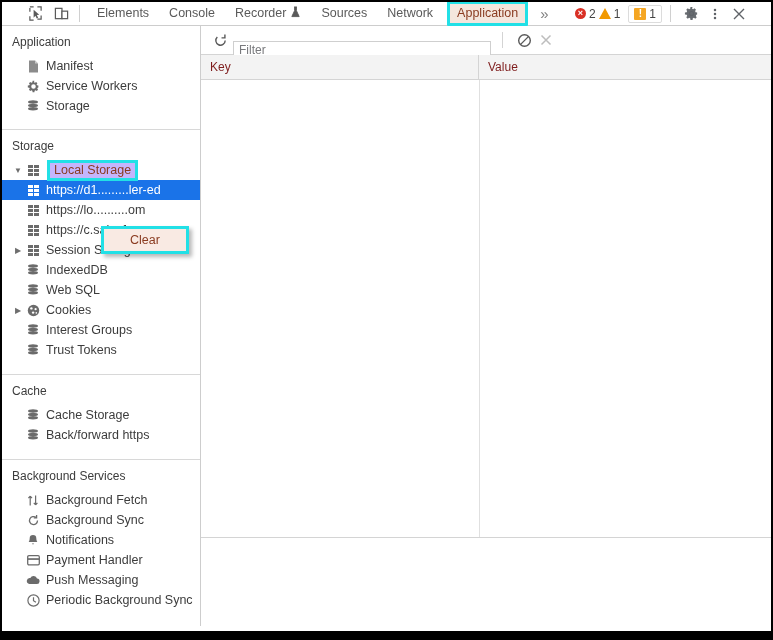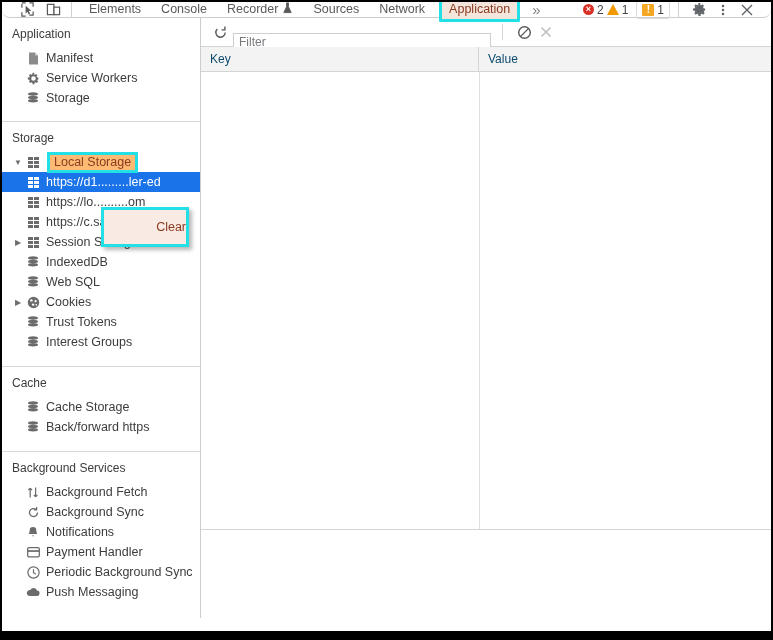--- a/index.html
+++ b/index.html
@@ -15,23 +15,23 @@
     border-left:2px solid #000;
     border-top:2px solid #000;
     border-right:2px solid #000;
     box-sizing:border-box;
     overflow:hidden;
   }
 
   
   .tabbar{
     position:relative;display:flex;align-items:center;
-    height:16px;background:#ffffff;
+    height:24px;background:#ffffff;
     border-bottom:1px solid #cdcdcd;
-    padding:0 12px;box-sizing:border-box;border-radius:11px;
+    padding:0 20px;box-sizing:border-box;
   }
   .tb-icon{
     width:26px;height:24px;display:flex;align-items:center;justify-content:center;
     color:#5a5a5a;flex:0 0 auto;
   }
   .tb-sep{width:1px;height:17px;background:#d0d0d0;margin:0 7px 0 5px;flex:0 0 auto;}
   .tabs{display:flex;align-items:center;flex:0 0 auto;}
   .tab{
     font-size:12.5px;color:#5a5a5a;padding:4px 10px;white-space:nowrap;
     display:flex;align-items:center;gap:4px;line-height:15px;
@@ -88,33 +88,33 @@
     padding-left:10px;white-space:nowrap;position:relative;
   }
   .row .tw{width:12px;flex:0 0 12px;display:flex;align-items:center;justify-content:center;color:#6e6e6e;font-size:8px;}
   .row .ic{width:18px;flex:0 0 18px;display:flex;align-items:center;justify-content:center;color:#6b6b6b;}
   .row .lb{padding-left:4px;overflow:hidden;}
   .row.indent1{}
   .row.indent2{padding-left:22px;}
   .row.sel{background:#1a73e8;color:#fff;}
   .row.sel .ic{color:#fff;}
   .lbl-hl{
-    background:#fdba74;color:#8a3b20;border:3px solid #22e0e6;
+    background:#c4b5fd;color:#8a3b20;border:3px solid #22e0e6;
     padding:0px 4px;margin-left:1px;line-height:15px;display:inline-block;
     position:relative;z-index:5;
   }
 
   
   .gicon{display:grid;grid-template-columns:5px 5px;grid-template-rows:3px 3px 3px;gap:1px;}
   .gicon i{background:currentColor;display:block;}
 
   .tooltip{
-    position:absolute;left:99px;top:189px;width:88px;height:40px;
+    position:absolute;left:99px;top:200px;width:88px;height:28px;
     background:#f9eae3;border:3px solid #22e0e6;box-sizing:border-box;
-    display:flex;align-items:center;justify-content:flex-end;
+    display:flex;align-items:center;justify-content:center;
     font-size:12.5px;color:#8a3b20;z-index:20;
     box-shadow:3px 3px 4px rgba(0,0,0,.28);
   }
 
   
   .content{flex:1 1 auto;display:flex;flex-direction:column;background:#fff;}
   .filterbar{
     display:flex;align-items:center;height:29px;flex:0 0 29px;
     border-bottom:1px solid #d4d4d4;background:#fff;padding:0 6px;box-sizing:border-box;
   }
@@ -124,21 +124,21 @@
     font-size:12px;color:#5f6368;padding:0 5px;box-sizing:border-box;
     line-height:18px;outline:none;font-family:"Liberation Sans",sans-serif;margin-top:20px;
   }
   .finput::placeholder{color:#78797c;opacity:1;}
   .fsep{width:1px;height:16px;background:#d4d4d4;margin:0 10px 0 11px;}
   .fbtn{width:22px;display:flex;align-items:center;justify-content:center;color:#5a5a5a;}
   .fbtn.dim{color:#b9b9b9;}
 
   .thead{
     display:flex;height:24px;flex:0 0 24px;background:#f3f3f3;
-    border-bottom:1px solid #d4d4d4;font-size:12px;color:#0c4a6e;
+    border-bottom:1px solid #d4d4d4;font-size:12px;color:#7f1d1d;
   }
   .th{display:flex;align-items:center;padding-left:9px;box-sizing:border-box;}
   .th.k{flex:0 0 278px;border-right:1px solid #d4d4d4;}
   .th.v{flex:1 1 auto;}
 
   .tbody{flex:1 1 auto;display:flex;position:relative;background:#fff;}
   .tb-col-k{flex:0 0 278px;border-right:1px solid #e0e0e0;}
   .tb-col-v{flex:1 1 auto;}
 
   .hsplit{height:1px;background:#d4d4d4;flex:0 0 1px;}
@@ -392,33 +392,33 @@
 
       <div class="row indent1">
         <span class="tw"></span>
         <span class="ic">
           <svg width="12" height="13" viewBox="0 0 12 13">
               <ellipse cx="6" cy="2" rx="5" ry="1.7" fill="#6b6b6b"></ellipse>
               <ellipse cx="6" cy="5.4" rx="5" ry="1.7" fill="#6b6b6b"></ellipse>
               <ellipse cx="6" cy="8.8" rx="5" ry="1.7" fill="#6b6b6b"></ellipse>
             </svg>
         </span>
+        <span class="lb">Interest Groups</span>
+      </div>
+
+      <div class="row indent1">
+        <span class="tw"></span>
+        <span class="ic">
+          <svg width="12" height="13" viewBox="0 0 12 13">
+              <ellipse cx="6" cy="2" rx="5" ry="1.7" fill="#6b6b6b"></ellipse>
+              <ellipse cx="6" cy="5.4" rx="5" ry="1.7" fill="#6b6b6b"></ellipse>
+              <ellipse cx="6" cy="8.8" rx="5" ry="1.7" fill="#6b6b6b"></ellipse>
+            </svg>
+        </span>
         <span class="lb">Trust Tokens</span>
-      </div>
-
-      <div class="row indent1">
-        <span class="tw"></span>
-        <span class="ic">
-          <svg width="12" height="13" viewBox="0 0 12 13">
-              <ellipse cx="6" cy="2" rx="5" ry="1.7" fill="#6b6b6b"></ellipse>
-              <ellipse cx="6" cy="5.4" rx="5" ry="1.7" fill="#6b6b6b"></ellipse>
-              <ellipse cx="6" cy="8.8" rx="5" ry="1.7" fill="#6b6b6b"></ellipse>
-            </svg>
-        </span>
-        <span class="lb">Interest Groups</span>
       </div>
 
       <div style="height:12px"></div>
       <div class="divider"></div>
 
       <div class="sec-title">Cache</div>
 
       <div class="row indent1">
         <span class="tw"></span>
         <span class="ic">
@@ -488,36 +488,36 @@
               <rect x=".7" y=".7" width="11.6" height="9.1" rx="1.2" fill="none" stroke="#6b6b6b" stroke-width="1.3"></rect>
               <rect x=".7" y="3.2" width="11.6" height="1.7" fill="#6b6b6b"></rect>
             </svg>
         </span>
         <span class="lb">Payment Handler</span>
       </div>
 
       <div class="row indent1">
         <span class="tw"></span>
         <span class="ic">
+          <svg width="14" height="10" viewBox="0 0 14 10">
+              <path d="M3.4 9h7.3a2.7 2.7 0 00.3-5.4A3.6 3.6 0 004.3 3 2.9 2.9 0 003.4 9z" fill="#6b6b6b"></path>
+            </svg>
+        </span>
+        <span class="lb">Push Messaging</span>
+      </div>
+
+      <div class="row indent1">
+        <span class="tw"></span>
+        <span class="ic">
           <svg width="13" height="13" viewBox="0 0 13 13">
               <circle cx="6.5" cy="6.5" r="5.6" fill="none" stroke="#6b6b6b" stroke-width="1.2"></circle>
               <path d="M6.5 3.3v3.4l2.4 1.5" stroke="#6b6b6b" stroke-width="1.2" fill="none"></path>
             </svg>
         </span>
         <span class="lb">Periodic Background Sync</span>
-      </div>
-
-      <div class="row indent1">
-        <span class="tw"></span>
-        <span class="ic">
-          <svg width="14" height="10" viewBox="0 0 14 10">
-              <path d="M3.4 9h7.3a2.7 2.7 0 00.3-5.4A3.6 3.6 0 004.3 3 2.9 2.9 0 003.4 9z" fill="#6b6b6b"></path>
-            </svg>
-        </span>
-        <span class="lb">Push Messaging</span>
       </div>
 
 
       <div class="tooltip">
         <span>Clear</span>
       </div>
 
     </div>
 
     <div class="content">

